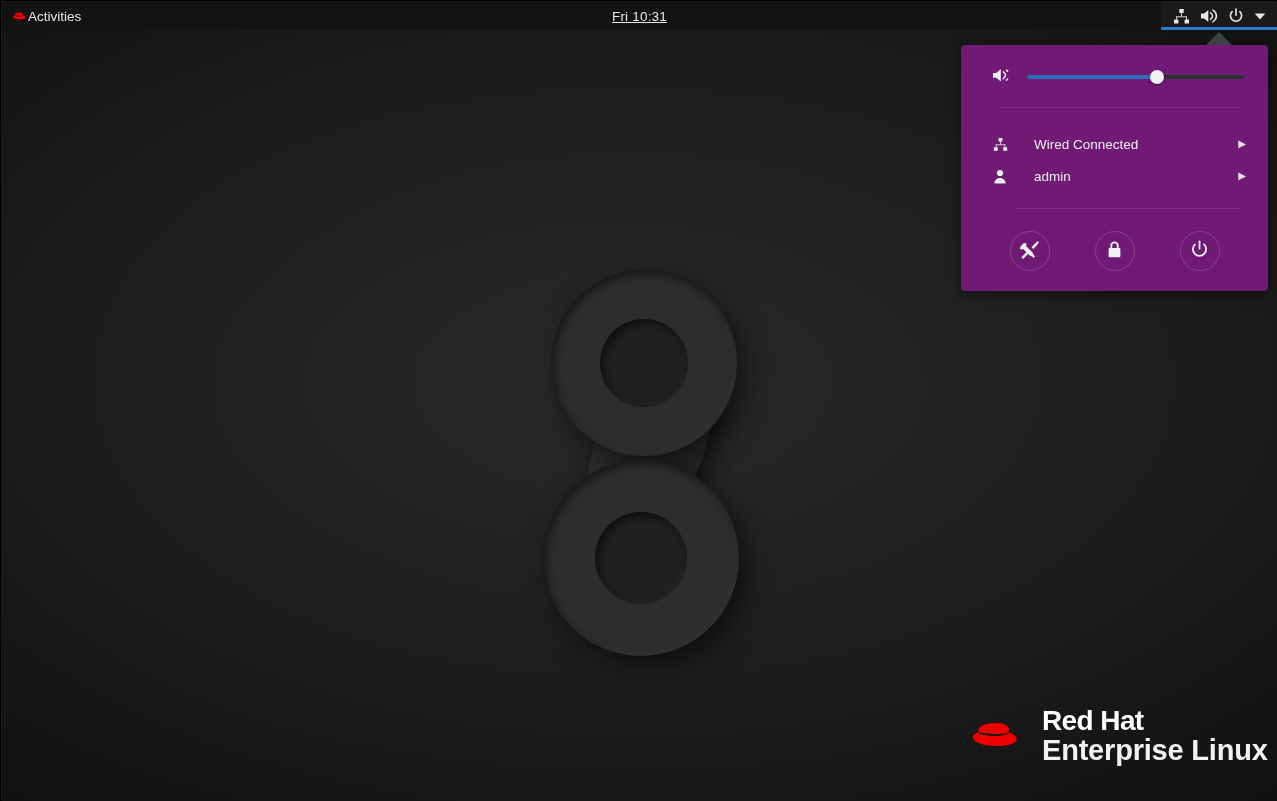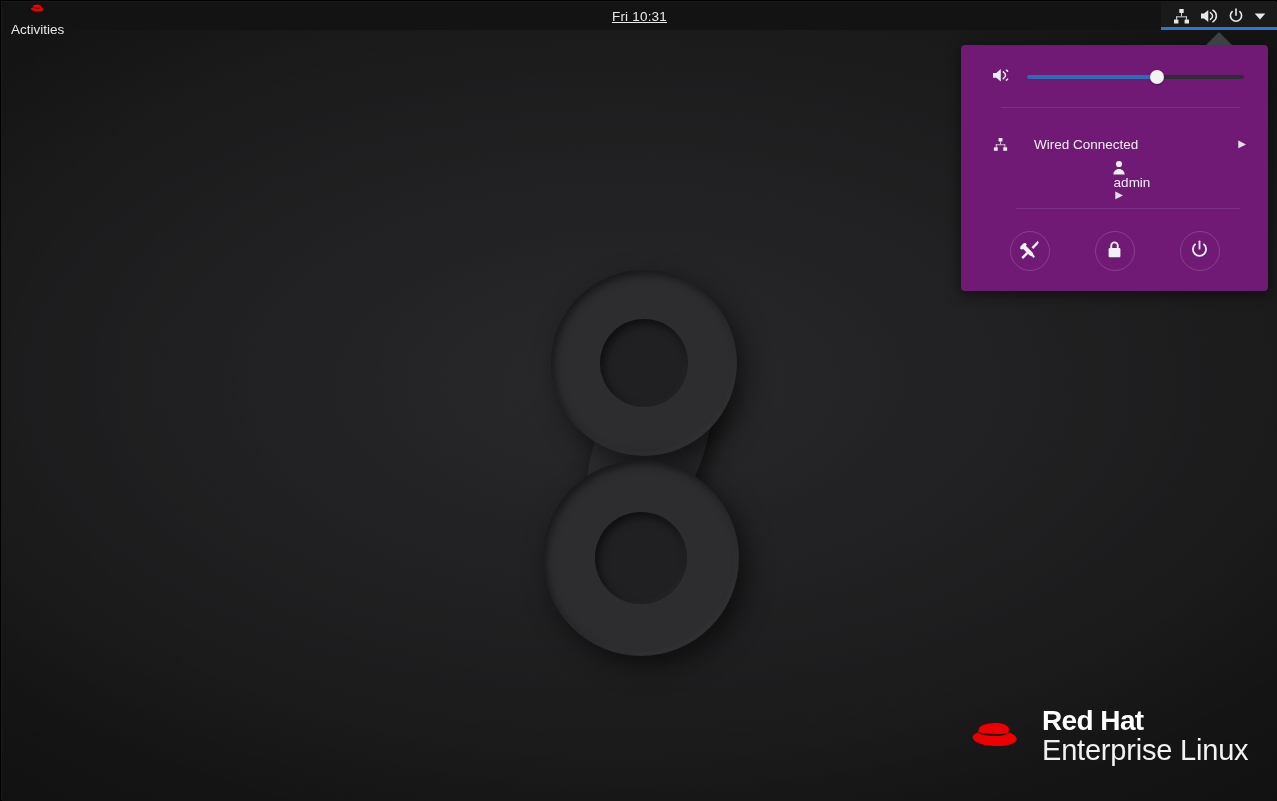--- a/index.html
+++ b/index.html
@@ -74,24 +74,23 @@
   #topbar {
     position:absolute; left:1px; top:1px;
     width:1275px; height:28px;
     background:#131313;
     display:flex; align-items:center;
     color:#e6e6e6;
     font-size:13.5px;
     z-index:50;
   }
   #activities {
-    display:flex; align-items:center; gap:7px;
+    display:flex; align-items:center; 
     height:28px; padding:0 12px 0 9px;
     cursor:pointer;
-    flex-direction:column;
   }
   .hat-small { width:17px; height:13px; display:block; }
   #clock {
     position:absolute; left:0; right:0; margin:0 auto;
     width:160px; text-align:center;
     font-size:13.5px; color:#e9e9e9;
     letter-spacing:0.2px;
     cursor:pointer;
     text-decoration:underline;
   }
@@ -164,21 +163,21 @@
     height:32px;
     margin:0 18px 0 31px;
     padding-right:4px;
     cursor:pointer;
     border-radius:3px;
   }
   .menurow .mi { width:16px; display:flex; justify-content:center; align-items:center; }
   .menurow .lbl { margin-left:26px; flex:1; color:#eceff1; font-size:13.5px; }
   .menurow .caret { color:#dfe3e5; font-size:10px; line-height:1; }
   #row-network { margin-top:20px; }
-  #row-user { margin-top:0px;flex-direction:column; }
+  #row-user { margin-top:0px; }
 
   .actionrow {
     display:flex; justify-content:space-around; align-items:center;
     margin-top:22px; padding:0 26px;
   }
   .circbtn {
     width:40px; height:40px; border-radius:50%;
     border:1px solid rgba(255,255,255,0.16);
     display:flex; align-items:center; justify-content:center;
     cursor:pointer; color:#f0f2f3;
@@ -190,21 +189,21 @@
     position:absolute; left:965px; top:706px;
     display:flex; align-items:center; gap:14px;
     z-index:5;
   }
   #brandtext { line-height:1.0; }
   #brandtext .l1 {
     font-size:28px; font-weight:bold; color:#fff;
     letter-spacing:-0.6px; font-family:"Liberation Sans", sans-serif;
   }
   #brandtext .l2 {
-    font-size:29px; font-weight:400; color:#f2f2f2;
+    font-size:29px; font-weight:700; color:#f2f2f2;
     letter-spacing:-0.2px; margin-top:1px;
     font-family:"Liberation Sans", sans-serif;
   }
 </style>
 </head>
 <body>
 
 <div id="desktop">
 
   <div id="wallpaper">

